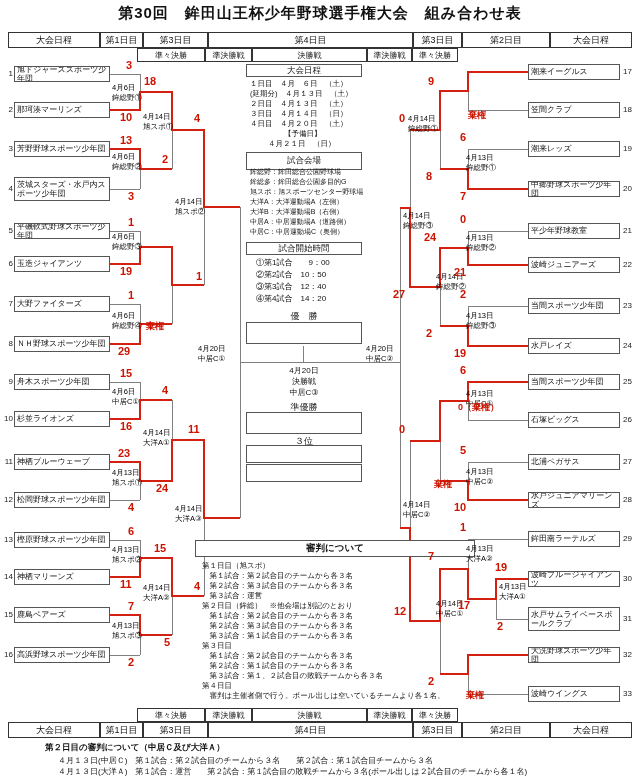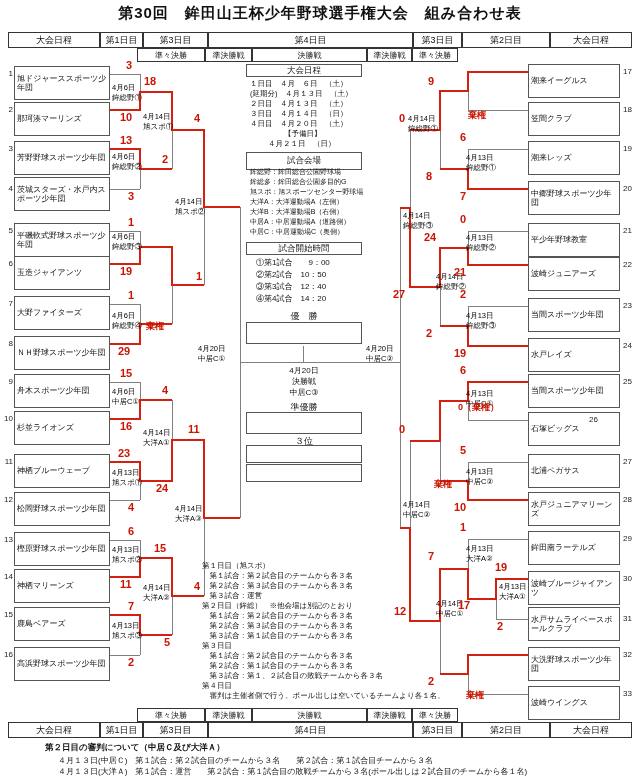--- a/index.html
+++ b/index.html
@@ -2,21 +2,21 @@
 <html><head>
 <meta charset="utf-8">
 <style>
   html,body{margin:0;padding:0;background:#fff}
   #page{position:relative;width:640px;height:780px;overflow:hidden;background:#fff;
         font-family:"Liberation Sans",sans-serif;color:#111}
   .title{position:absolute;top:4px;left:0;width:640px;text-align:center;
          font-size:15px;font-weight:700;letter-spacing:1px;z-index:4}
   svg.lines{position:absolute;left:0;top:0;z-index:1}
   .tbox{position:absolute;left:14px;width:96px;height:16px;border:1px solid #555;background:#fff;
-        font-size:8px;line-height:1.15;display:flex;align-items:center;padding:16px 2px;
+        font-size:8px;line-height:1.15;display:flex;align-items:center;padding:7px 2px;
         box-sizing:border-box;z-index:3;overflow:hidden}
   .rbox{left:528px;width:92px}
   .seed{position:absolute;width:10px;font-size:8px;color:#222;z-index:3;text-align:right}
   .rseed{width:14px;text-align:left}
   .ml{position:absolute;font-size:7.5px;line-height:10px;color:#000;z-index:4;white-space:nowrap}
   .sc{position:absolute;font-size:11px;font-weight:700;color:#cc1400;z-index:5;line-height:1;white-space:nowrap}
   .kk{position:absolute;font-size:9px;font-weight:700;color:#cc1400;z-index:5;line-height:1;white-space:nowrap}
   .hc{position:absolute;height:16px;border:1px solid #333;box-sizing:border-box;font-size:9px;
       display:flex;align-items:center;justify-content:center;background:#fff;z-index:3;white-space:nowrap}
   .rc{height:14px;font-size:8px}
@@ -147,21 +147,21 @@
 
   <div class="seed rseed" style="left:623px;top:67px">17</div>
   <div class="seed rseed" style="left:623px;top:105px">18</div>
   <div class="seed rseed" style="left:623px;top:144px">19</div>
   <div class="seed rseed" style="left:623px;top:184px">20</div>
   <div class="seed rseed" style="left:623px;top:226px">21</div>
   <div class="seed rseed" style="left:623px;top:260px">22</div>
   <div class="seed rseed" style="left:623px;top:301px">23</div>
   <div class="seed rseed" style="left:623px;top:341px">24</div>
   <div class="seed rseed" style="left:623px;top:377px">25</div>
-  <div class="seed rseed" style="left:589px;top:415px">26</div>
+  <div class="seed rseed" style="left:623px;top:415px">26</div>
   <div class="seed rseed" style="left:623px;top:457px">27</div>
   <div class="seed rseed" style="left:623px;top:495px">28</div>
   <div class="seed rseed" style="left:623px;top:534px">29</div>
   <div class="seed rseed" style="left:623px;top:574px">30</div>
   <div class="seed rseed" style="left:623px;top:614px">31</div>
   <div class="seed rseed" style="left:623px;top:650px">32</div>
   <div class="seed rseed" style="left:623px;top:689px">33</div>
 
   <div class="ml" style="left:112px;top:83px">
       <div>4月6日</div>
@@ -357,20 +357,21 @@
   <div class="cb" style="left:246px;top:322px;width:116px;height:22px"></div>
   <div class="fin" style="top:365px">4月20日</div>
   <div class="fin" style="top:376px">決勝戦</div>
   <div class="fin" style="top:387px">中居C③</div>
   <div class="lbl" style="left:246px;top:401px;width:116px">準優勝</div>
   <div class="cb" style="left:246px;top:412px;width:116px;height:22px"></div>
   <div class="lbl" style="left:246px;top:435px;width:116px">３位</div>
   <div class="cb" style="left:246px;top:445px;width:116px;height:18px"></div>
   <div class="cb" style="left:246px;top:464px;width:116px;height:18px"></div>
 
+  <div class="cb ct" style="left:195px;top:540px;width:280px;height:17px;font-weight:700;font-size:9.5px">審判について</div>
   <div class="cl" style="left:202px;top:561px">第１日目（旭スポ）</div>
   <div class="cl" style="left:202px;top:571px">　第１試合：第２試合目のチームから各３名</div>
   <div class="cl" style="left:202px;top:581px">　第２試合：第３試合目のチームから各３名</div>
   <div class="cl" style="left:202px;top:591px">　第３試合：運営</div>
   <div class="cl" style="left:202px;top:601px">第２日目（鉾総）　※他会場は別記のとおり</div>
   <div class="cl" style="left:202px;top:611px">　第１試合：第２試合目のチームから各３名</div>
   <div class="cl" style="left:202px;top:621px">　第２試合：第３試合目のチームから各３名</div>
   <div class="cl" style="left:202px;top:631px">　第３試合：第１試合目のチームから各３名</div>
   <div class="cl" style="left:202px;top:641px">第３日目</div>
   <div class="cl" style="left:202px;top:651px">　第１試合：第２試合目のチームから各３名</div>

